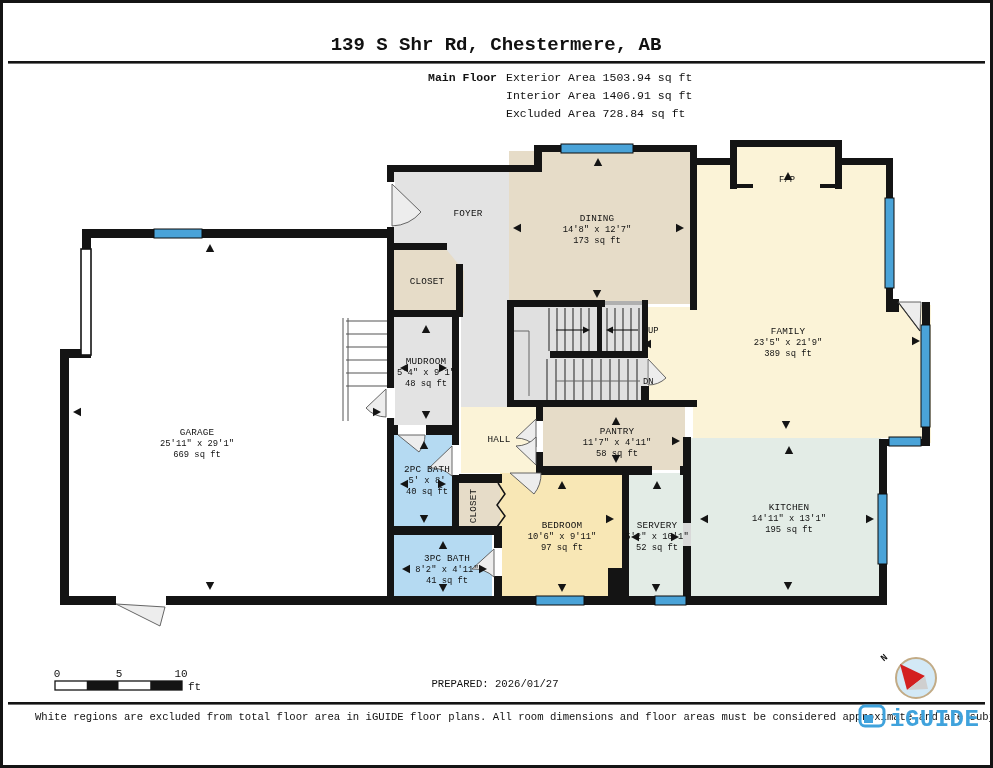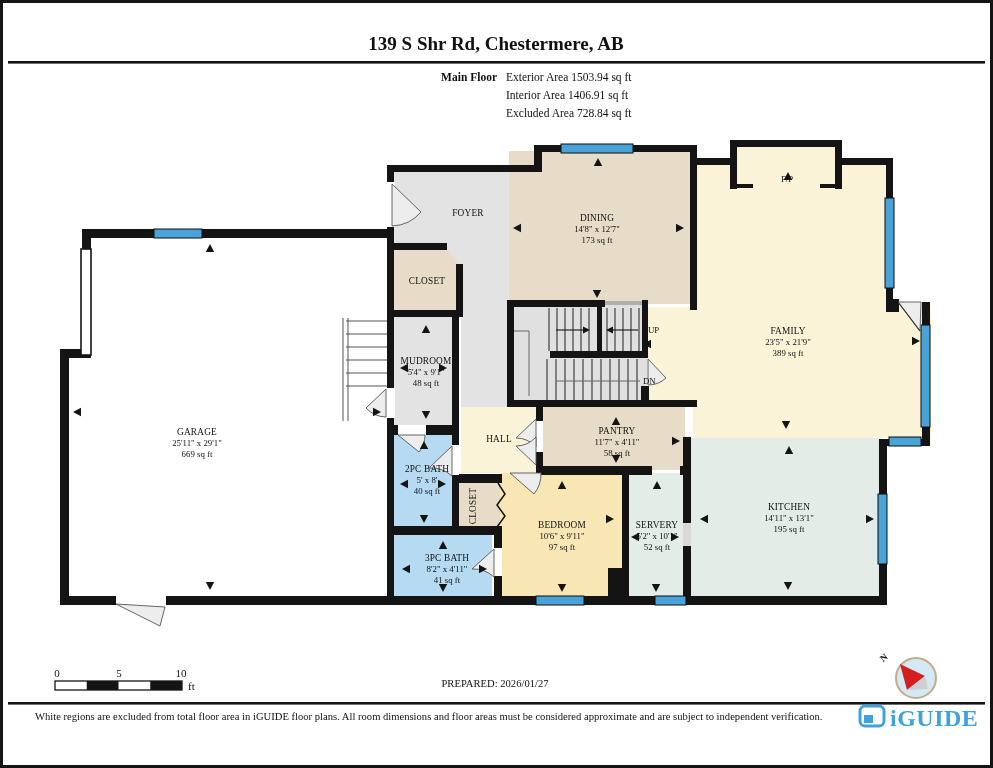--- a/index.html
+++ b/index.html
@@ -1,17 +1,17 @@
 <!DOCTYPE html>
 <html><head>
 <meta charset="utf-8">
 <style>
   html,body{margin:0;padding:0;background:#ffffff;}
   .sheet{position:relative;width:993px;height:768px;background:#fff;overflow:hidden;
-         font-family:Liberation Serif, serif;}
+         font-family:Liberation Mono, monospace;}
   svg{display:block}
   text{fill:#111;}
   .title{font-size:19px;font-weight:bold;}
   .stat-label{font-size:11.5px;font-weight:bold;}
   .stat{font-size:11.5px;}
   .room-name{font-size:9.3px;letter-spacing:.2px;}
   .room-sub{font-size:8.8px;}
   .small-lab{font-size:8.8px;}
   .footer-note{font-size:10.6px;}
   .prepared{font-size:10.6px;}

